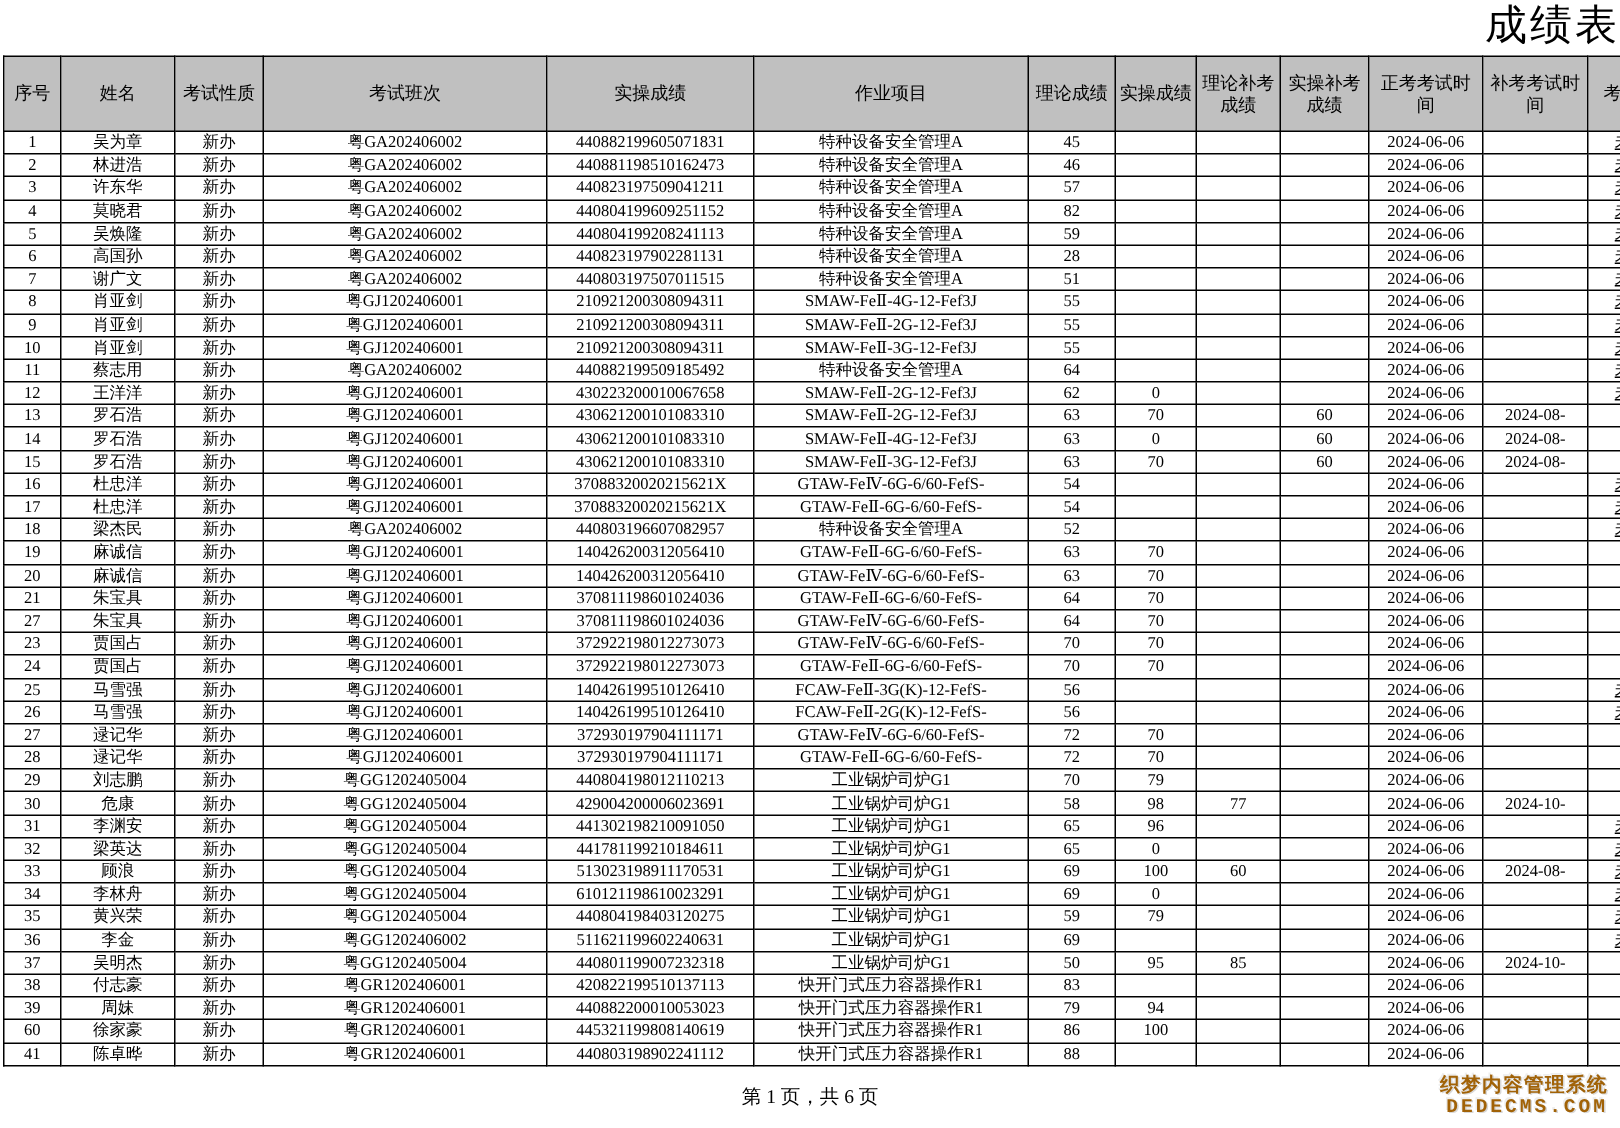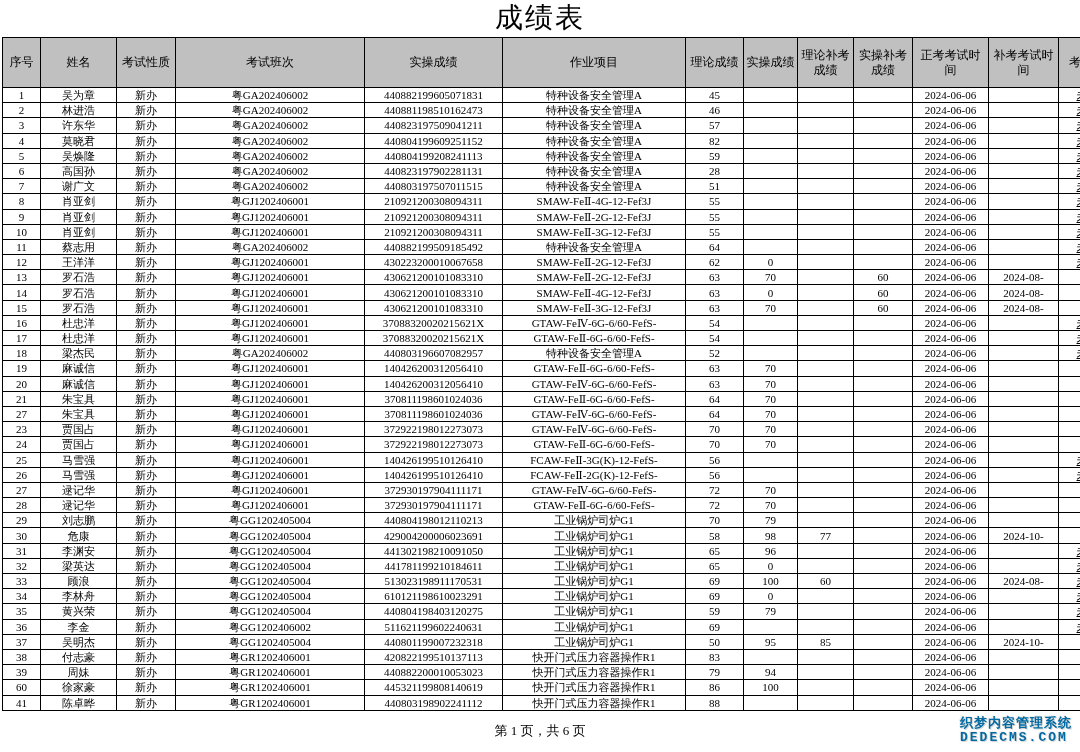--- a/index.html
+++ b/index.html
@@ -1,21 +1,21 @@
 <!DOCTYPE html>
 <html><head>
 <meta charset="utf-8">
 <style>
   html,body{margin:0;padding:0;}
   body{
     width:1080px;height:752px;overflow:hidden;background:#ffffff;position:relative;
     font-family:"Liberation Serif","DejaVu Serif",serif;color:#000;
   }
   .page-title{
-    position:absolute;top:0;left:0;width:1080px;text-align:center;
+    position:absolute;top:0;left:0;width:1080px;text-align:right;
     font-size:28px;line-height:36px;letter-spacing:2px;
   }
   .score-table{
     position:absolute;top:37px;left:2px;width:1060px;
     border-collapse:collapse;table-layout:fixed;
   }
   .score-table th,.score-table td{
     border:1px solid #000;overflow:hidden;white-space:nowrap;
     text-align:center;vertical-align:middle;padding:0;
   }
@@ -28,23 +28,23 @@
   .col-class_no{width:184px}.col-ticket_no{width:133px}.col-project{width:178px}
   .col-theory{width:53px}.col-practical{width:49px}.col-theory_makeup{width:51px}
   .col-practical_makeup{width:54px}.col-exam_date{width:71px}
   .col-makeup_date{width:65px}.col-result{width:64px}
   td.col-result{text-decoration:underline;}
   .page-footer{
     position:absolute;top:722px;left:0;width:1080px;text-align:center;
     font-size:13px;line-height:18px;
   }
   .watermark{
-    position:absolute;right:8px;bottom:6px;text-align:left;
+    position:absolute;right:8px;bottom:6px;text-align:right;
     font-family:"Liberation Sans","DejaVu Sans",sans-serif;
-    font-weight:bold;color:#0369a1;
+    font-weight:bold;color:#a16207;
     text-shadow:1px 1px 0 #d8d8d8,-1px -1px 0 #eeeeee;
   }
   .watermark .wm-line1{font-size:13px;line-height:15px;letter-spacing:1px;}
   .watermark .wm-line2{font-size:13px;line-height:16px;letter-spacing:2px;font-family:Liberation Mono, monospace;}
 </style>
 </head>
 <body>
 
 <div class="page-title">成绩表</div>
 

